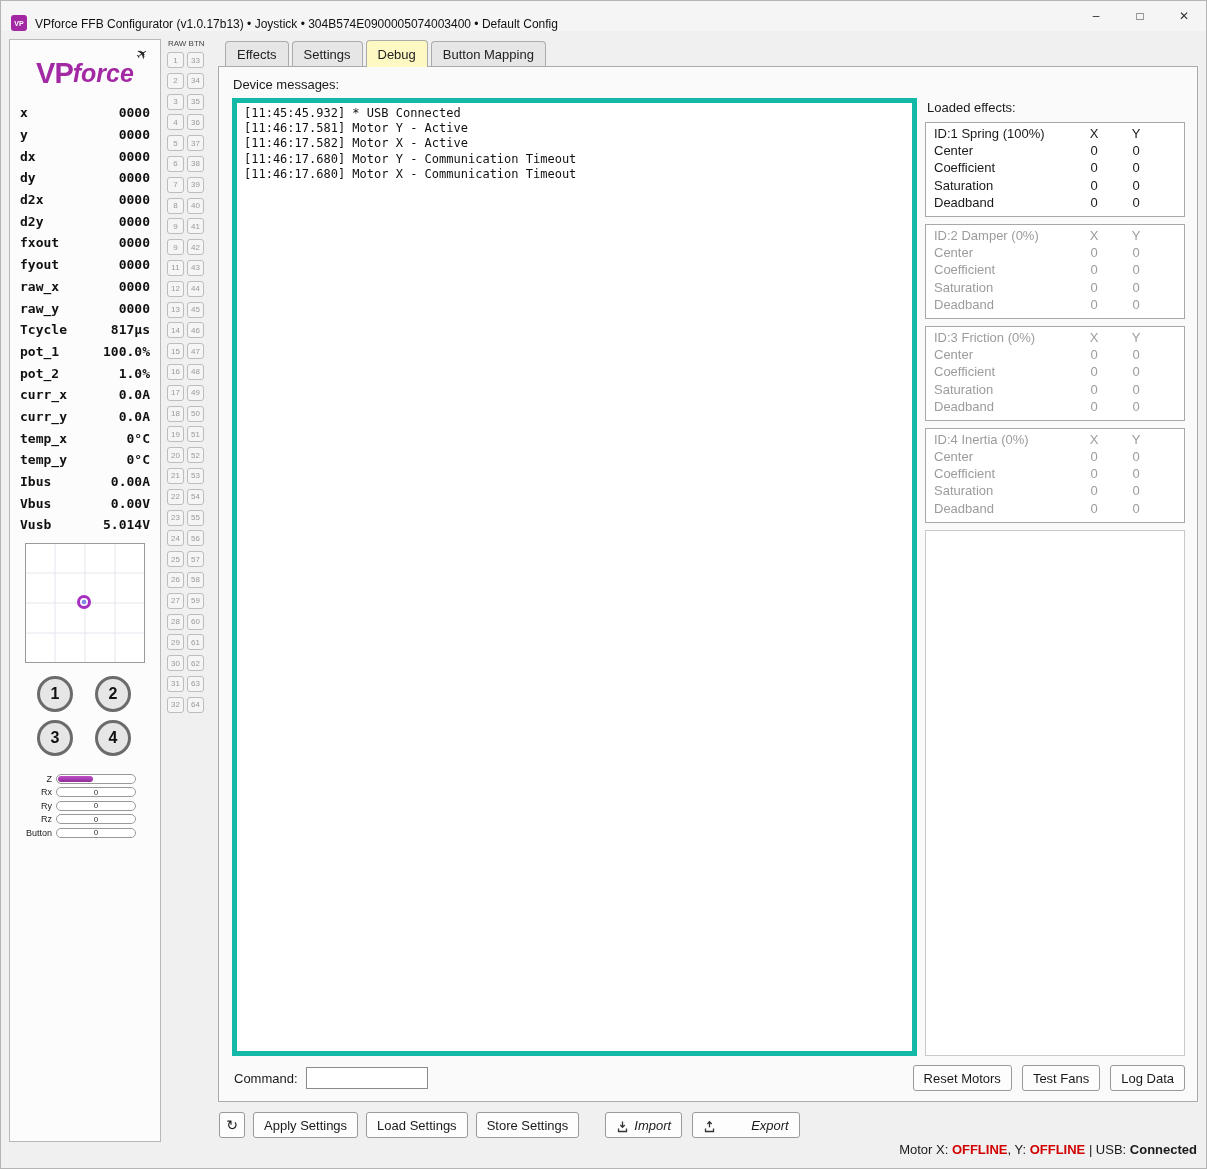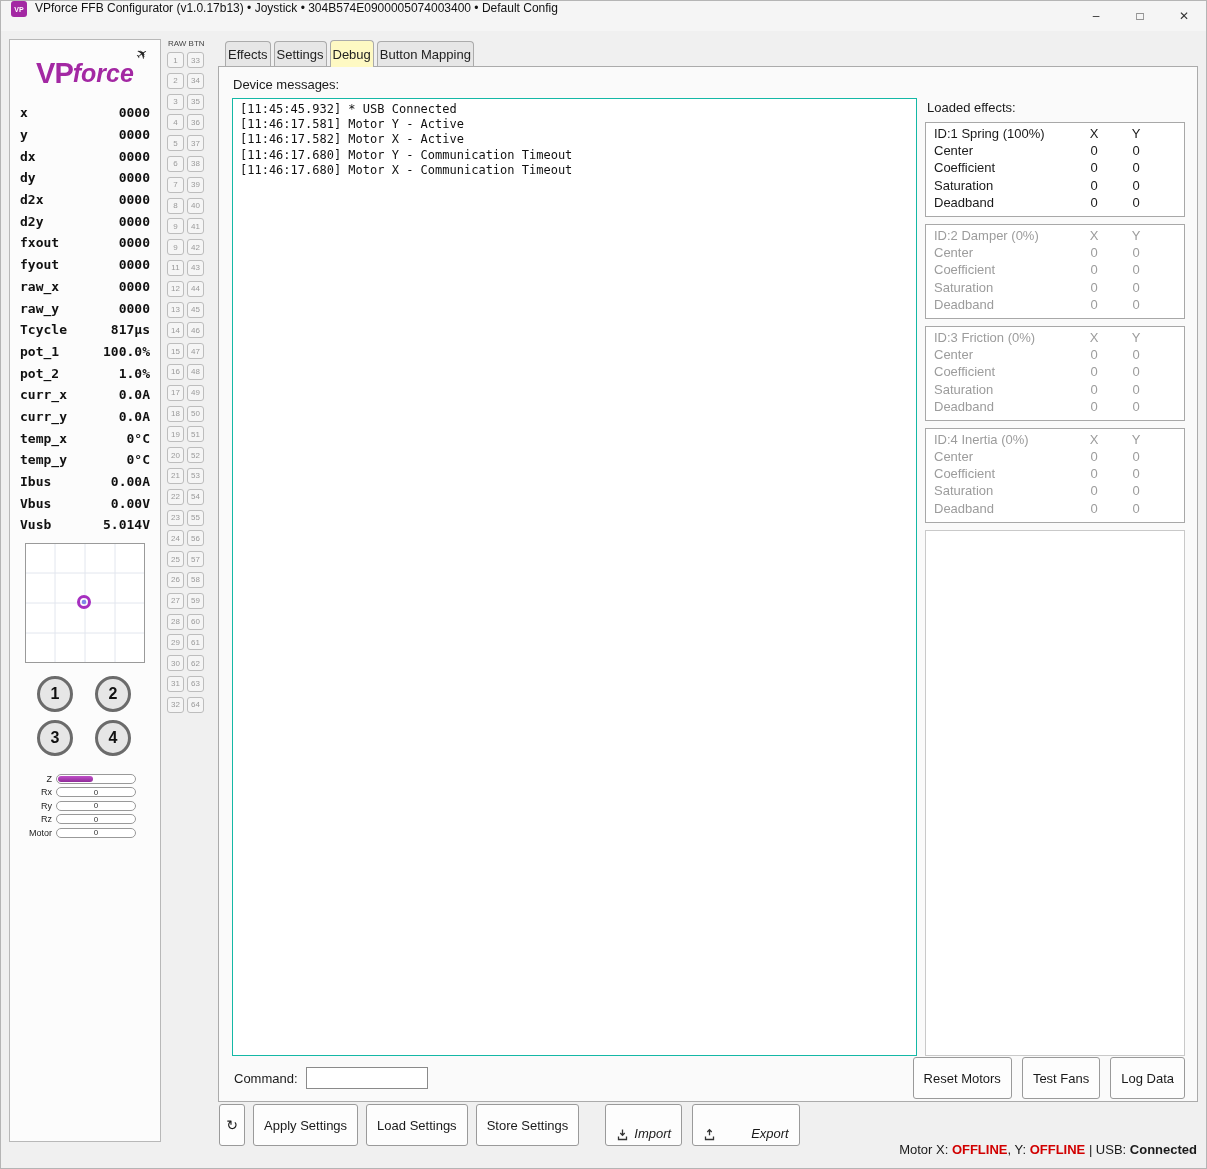--- a/index.html
+++ b/index.html
@@ -2,21 +2,21 @@
 <html style="--accent: #a328a3; --offline: #d10000;"><head>
 <meta charset="utf-8">
 <style>
   :root{ --accent:#a328a3; --offline:#d10000; }
   *{ box-sizing:border-box; margin:0; padding:0; }
   body{ width:1207px; height:1169px; overflow:hidden; background:#f0f0f0;
         font-family:"Liberation Sans",sans-serif; font-size:13px; color:#1a1a1a; }
   .window{ width:1207px; height:1169px; border:1px solid #b5b5b5; display:flex; flex-direction:column; background:#f0f0f0; }
 
   
-  .titlebar{ height:30px; flex:none; display:flex; align-items:flex-start; padding-left:10px; background:#f5f5f5; }
+  .titlebar{ height:30px; flex:none; display:flex; align-items:flex-end; padding-left:10px; background:#f5f5f5; }
   .app-icon{ width:16px; height:16px; border-radius:3px; background:var(--accent); color:#fff;
              font-size:7px; font-weight:bold; display:flex; align-items:center; justify-content:center; }
   .title-text{ margin-left:8px; font-size:12px; color:#111; }
   .win-controls{ margin-left:auto; display:flex; height:30px; }
   .win-btn{ width:44px; display:flex; align-items:center; justify-content:center; font-size:12px; color:#333; cursor:default; }
 
   
   .app-body{ flex:1; display:flex; padding:8px 8px 0 8px; min-height:0; }
 
   
@@ -41,47 +41,47 @@
   
   .rawbtn-col{ width:46px; flex:none; margin:0 5px 1px 6px; }
   .rawbtn-header{ font-size:8px; color:#444; margin:0 0 4px 1px; }
   .rawbtn-grid{ display:grid; grid-template-columns:17px 17px; column-gap:3px; grid-auto-rows:16px; row-gap:4.8px; }
   .raw-btn{ width:17px; height:16px; border:1px solid #bdbdbd; border-radius:3px; background:#f5f5f5;
             color:#9a9a9a; font-size:8px; display:flex; align-items:center; justify-content:center; }
 
   
   .main-col{ flex:1; display:flex; flex-direction:column; min-width:0; }
   .tabbar{ display:flex; gap:3px; padding-left:7px; height:27px; align-items:flex-end; }
-  .tab{ height:25px; padding:0 2px; display:flex; align-items:center; background:#e6e6e6;
+  .tab{ height:25px; padding:0 11px; display:flex; align-items:center; background:#e6e6e6;
         border:1px solid #ababab; border-bottom:none; border-radius:4px 4px 0 0; font-size:13px; color:#222; cursor:default; }
   .tab.active{ background:#fef9c3; height:27px; margin-bottom:-1px; position:relative; z-index:2; }
   .main-panel{ border:1px solid #ababab; background:#fafafa; height:1036px; flex:none;
                padding:8px 12px 10px 13px; display:flex; flex-direction:column; }
   .dm-label{ padding:2px 0 6px 1px; }
   .content-row{ flex:1; display:flex; min-height:0; }
-  .logbox{ flex:1; background:#fff; border:1px solid #14b8a6; padding:3px 7px; overflow:hidden;
+  .logbox{ flex:1; background:#fff; border:5px solid #14b8a6; padding:3px 7px; overflow:hidden;
            font-family:"DejaVu Sans Mono",monospace; font-size:12px; line-height:15.2px; color:#111; }
   .right-col{ width:260px; flex:none; margin-left:8px; display:flex; flex-direction:column; }
   .loaded-label{ padding:2px 0 7px 2px; }
   .effects-list{ flex:1; display:flex; flex-direction:column; gap:7px; min-height:0; }
   .effect-box{ background:#fff; border:1px solid #a8a8a8; padding:2px 26px 5px 8px; flex:none; }
   .effect-row{ display:grid; grid-template-columns:1fr 40px 44px; height:17.2px; align-items:center; font-size:13px; }
   .e-x,.e-y{ text-align:center; }
   .effect-box.inactive{ color:#9c9c9c; }
   .effects-empty{ flex:1; background:#fff; border:1px solid #c9c9c9; }
 
   .command-row{ margin-top:9px; display:flex; align-items:center; height:26px; }
   .cmd-label{ margin-left:2px; }
   .cmd-input{ margin-left:8px; width:122px; height:22px; border:1px solid #8a8a8a; background:#fff;
               font-family:"DejaVu Sans Mono",monospace; font-size:12px; padding:0 4px; }
   .spacer{ flex:1; }
   .panel-buttons{ display:flex; gap:10px; }
 
   .btn{ font-family:"Liberation Sans",sans-serif; font-size:13px; color:#1a1a1a; background:#fdfdfd;
-        border:1px solid #9a9a9a; border-radius:3px; padding:4px 10px; height:42px; cursor:default; }
+        border:1px solid #9a9a9a; border-radius:3px; padding:4px 10px; height:26px; cursor:default; }
   .icon-btn{ width:26px; padding:0; display:flex; align-items:center; justify-content:center; font-size:14px; }
   .io-btn{ display:flex; align-items:flex-end; gap:5px;font-style:italic; }
   .btn-import{ margin-left:26px; }
   .btn-export{ margin-left:10px;gap:35px; }
 
   .bottom-bar{ margin-top:9px; display:flex; align-items:center; padding:0 1px; height:28px; }
   .settings-buttons{ display:flex; gap:8px; margin-left:8px; }
   .firmware{ margin-left:auto; white-space:pre; font-size:13px; }
 
   .status-bar{ margin-top:3px; display:flex; justify-content:flex-end; white-space:pre; font-size:13px; padding-right:1px; }
@@ -232,21 +232,21 @@
               <span class="axis-value">0</span>
             </div>
           </div>
           <div class="axis-row">
             <span class="axis-label">Rz</span>
             <div class="axis-bar">
               <span class="axis-value">0</span>
             </div>
           </div>
           <div class="axis-row">
-            <span class="axis-label">Motor</span>
+            <span class="axis-label">Button</span>
             <div class="axis-bar">
               <span class="axis-value">0</span>
             </div>
           </div>
         </div>
     </div>
 
     <div class="rawbtn-col">
       <div class="rawbtn-header">RAW BTN</div>
       <div class="rawbtn-grid">

